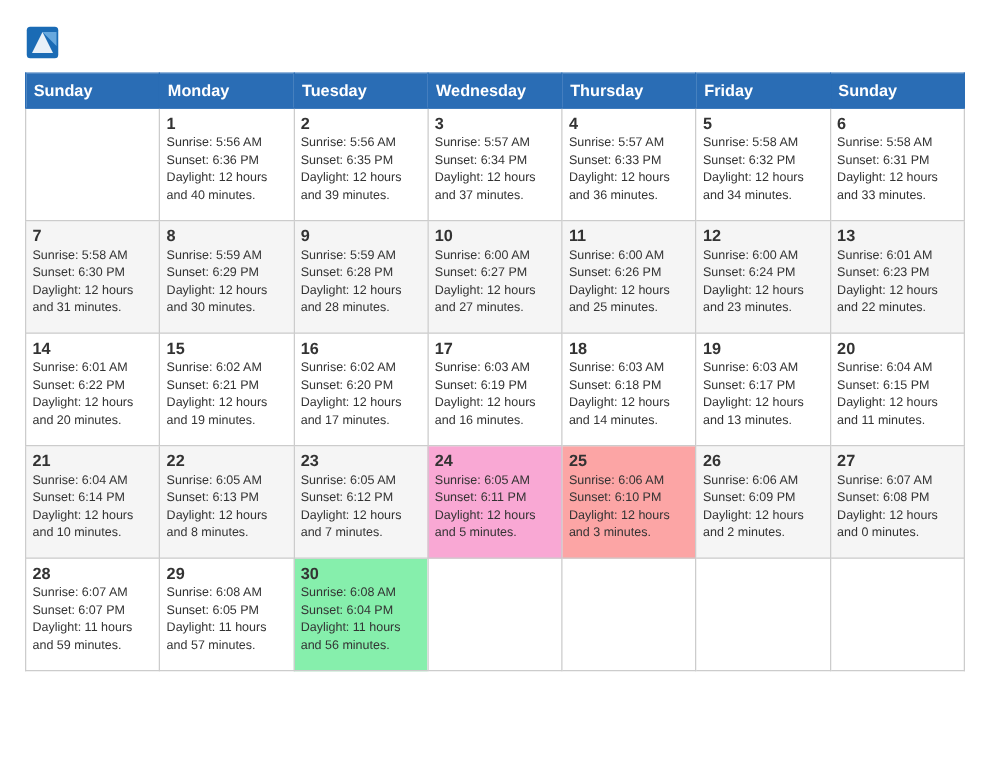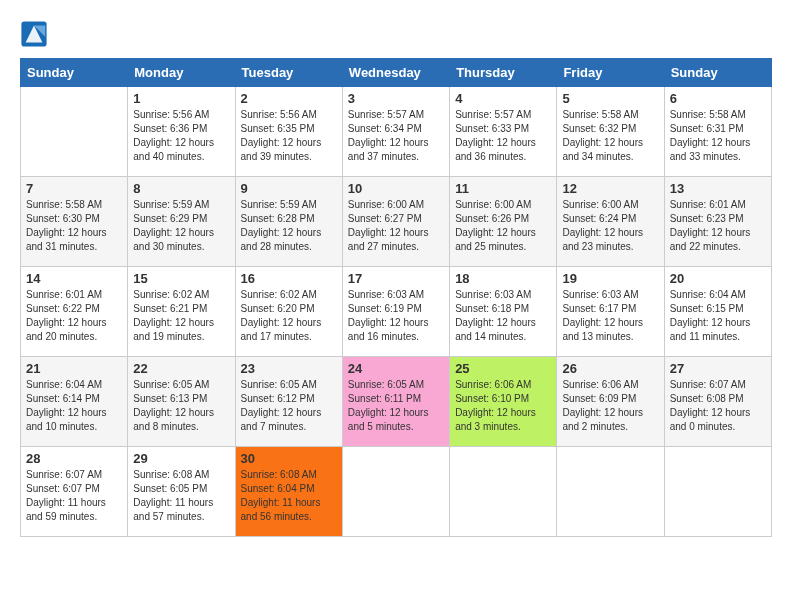--- a/index.html
+++ b/index.html
@@ -286,21 +286,21 @@
 Daylight: 12 hours
 and 7 minutes.</div>
         </td>
         <td style="background-color: #f9a8d4;">
           <span class="day-number">24</span>
           <div class="day-info" style="white-space: pre-line;">Sunrise: 6:05 AM
 Sunset: 6:11 PM
 Daylight: 12 hours
 and 5 minutes.</div>
         </td>
-        <td style="background-color: #bef264;">
+        <td style="background-color: #fca5a5;">
           <span class="day-number">25</span>
           <div class="day-info" style="white-space: pre-line;">Sunrise: 6:06 AM
 Sunset: 6:10 PM
 Daylight: 12 hours
 and 3 minutes.</div>
         </td>
         <td style="background-color: rgb(245, 245, 245);">
           <span class="day-number">26</span>
           <div class="day-info" style="white-space: pre-line;">Sunrise: 6:06 AM
 Sunset: 6:09 PM
@@ -323,21 +323,21 @@
 Daylight: 11 hours
 and 59 minutes.</div>
         </td>
         <td style="background-color: rgb(255, 255, 255);">
           <span class="day-number">29</span>
           <div class="day-info" style="white-space: pre-line;">Sunrise: 6:08 AM
 Sunset: 6:05 PM
 Daylight: 11 hours
 and 57 minutes.</div>
         </td>
-        <td style="background-color: #f97316; margin-top: 11px;">
+        <td style="background-color: #86efac; margin-top: 11px;">
           <span class="day-number">30</span>
           <div class="day-info" style="white-space: pre-line;">Sunrise: 6:08 AM
 Sunset: 6:04 PM
 Daylight: 11 hours
 and 56 minutes.</div>
         </td>
         <td class="empty" style="background-color: rgb(255, 255, 255);"></td>
         <td class="empty" style="background-color: rgb(255, 255, 255);"></td>
         <td class="empty" style="background-color: rgb(255, 255, 255);"></td>
         <td class="empty" style="background-color: rgb(255, 255, 255);"></td>

